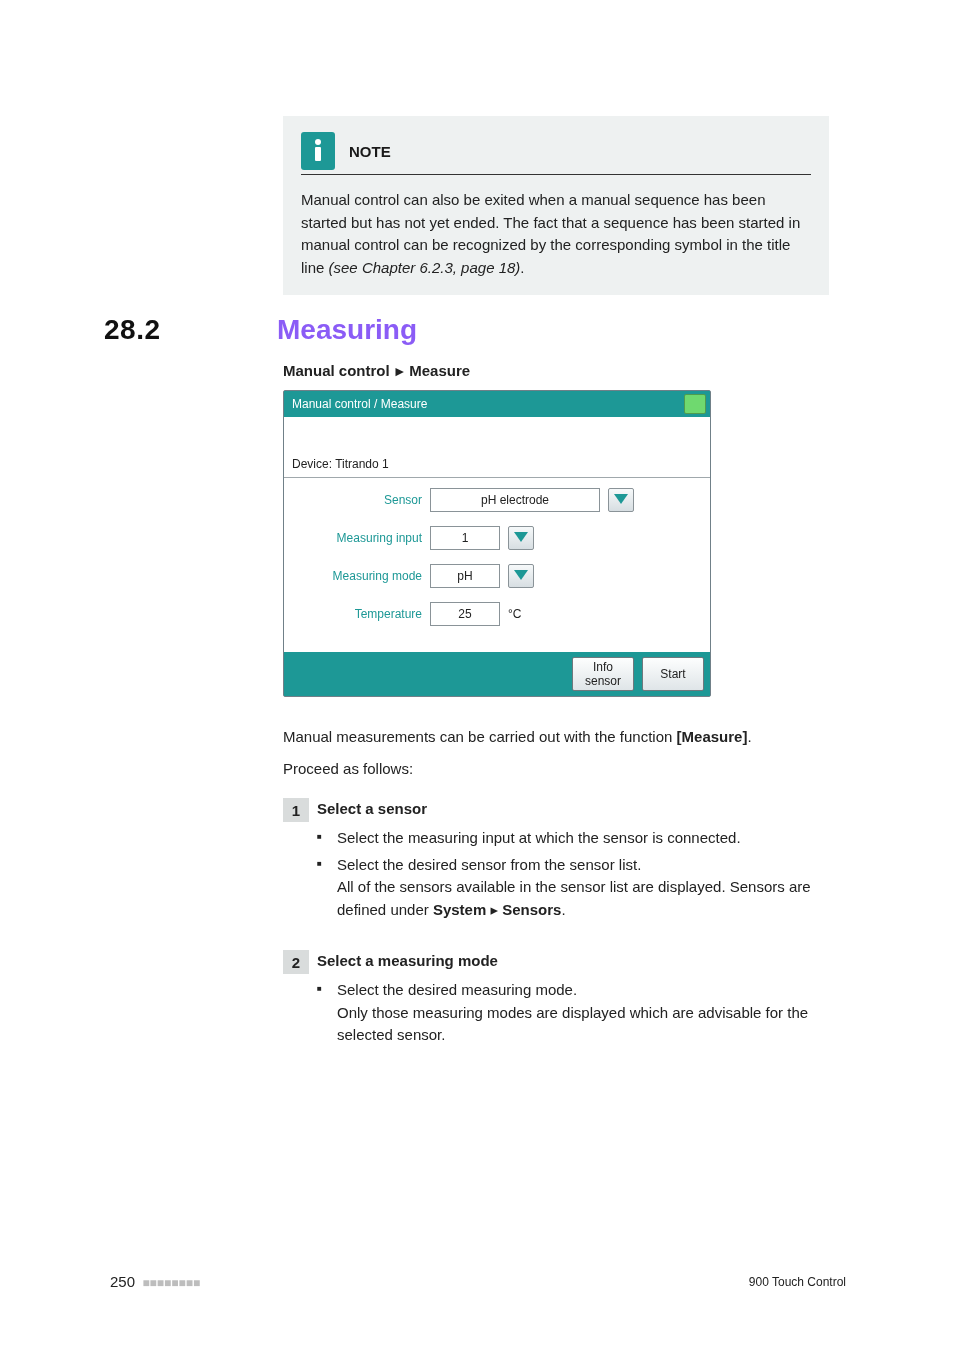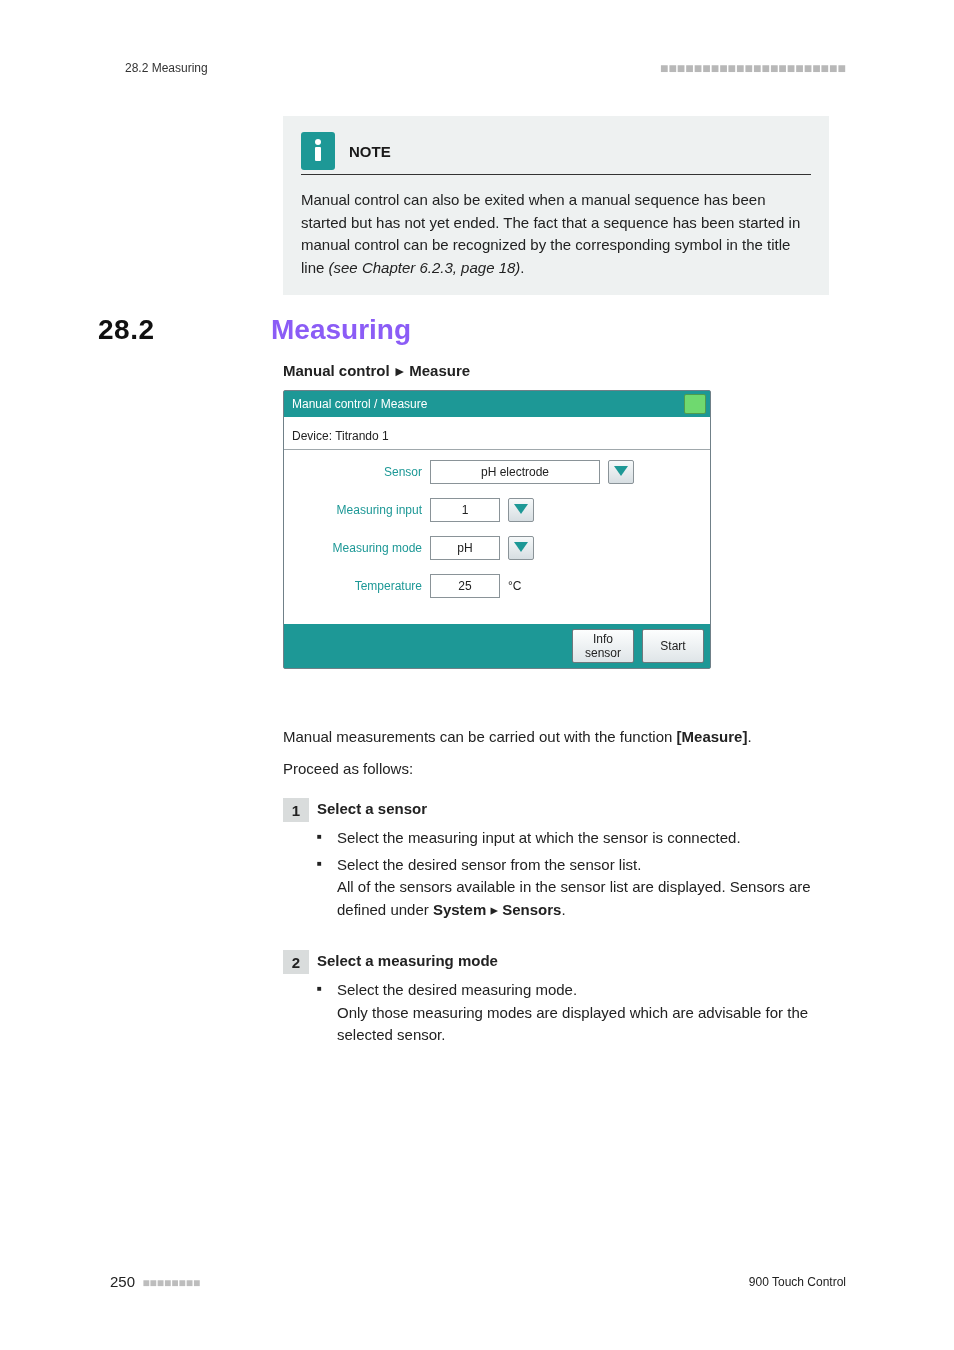--- a/index.html
+++ b/index.html
@@ -13,36 +13,36 @@
   
   .note { position: absolute; top: 116px; left: 283px; width: 546px; background: #eef1f1; padding: 16px 18px 16px 18px; }
   .note-header { display: flex; align-items: center; border-bottom: 1px solid #333; padding-bottom: 4px; margin-bottom: 14px; }
   .note-icon { width: 34px; height: 38px; background: #1d9896; border-radius: 3px; display: flex; align-items: center; justify-content: center; margin-right: 14px; }
   .note-icon svg { width: 18px; height: 26px; }
   .note-title { font-weight: 700; font-size: 15px; color: #1a1a1a; }
   .note-body { font-size: 15px; line-height: 1.5; color: #222; }
   .note-body .ital { font-style: italic; }
 
   
-  .section { position: absolute; top: 314px; left: 98px; right: 108px; }
+  .section { position: absolute; top: 314px; left: 104px; right: 108px; }
   .sec-row { display: flex; align-items: baseline; }
   .sec-num { font-size: 28px; font-weight: 800; color: #111; width: 173px; letter-spacing: 0.5px; }
   .sec-title { font-size: 28px; font-weight: 800; color: #8b5cf6; }
 
   
   .crumb { position: absolute; top: 362px; left: 283px; font-size: 15px; font-weight: 700; color: #222; }
   .crumb .arrow { padding: 0 6px; }
 
   
   .mock { position: absolute; top: 390px; left: 283px; width: 428px; background: #fff; border: 1px solid #708088; border-radius: 2px; }
   .mock-title { height: 26px; display:flex; align-items:center; justify-content:space-between; background:#1d9896; color:#fff; font-size:12px; padding:0 4px 0 8px; }
   .mock-title .btn-close { width:22px; height:20px; background:#6fd96f; border:1px solid #4f9b4f; border-radius:2px; position:relative; }
   .mock-title .btn-close::before, .mock-title .btn-close::after{
     content:""; position:absolute; }
-  .mock-device { font-size: 12px; padding: 12px 8px 6px; color:#222; border-bottom:1px solid #a0a8ac; }
+  .mock-device { font-size: 12px; padding: 12px 8px 6px; color:#222; border-bottom:1px solid #a0a8ac;margin-top:28px; }
   .mock-body { padding: 10px 10px 12px; }
   .mrow { display:flex; align-items:center; margin-bottom: 14px; }
   .mlabel { width: 136px; text-align:right; font-size:12px; color:#1d9896; padding-right:8px; }
   .field-wide { width: 170px; height:24px; border:1px solid #8a9398; background:#fff; display:flex; align-items:center; justify-content:center; font-size:12px; color:#222; }
   .field-narrow { width: 70px; height:24px; border:1px solid #8a9398; background:#fff; display:flex; align-items:center; justify-content:center; font-size:12px; color:#222; }
   .dd-btn { width:26px; height:24px; margin-left:8px; border:1px solid #8a9398; background: linear-gradient(#f6f9fa,#d7dee2); border-radius:2px; display:flex; align-items:center; justify-content:center; }
   .dd-btn svg { width:14px; height:12px; }
   .unit { font-size:12px; color:#222; margin-left:8px; }
   .mock-foot { height: 44px; background:#1d9896; display:flex; align-items:center; justify-content:flex-end; padding:0 6px; gap:8px; }
   .foot-btn { min-width: 62px; height:34px; background: linear-gradient(#fdfefe,#dfe5e8); border:1px solid #6e787d; border-radius:2px; display:flex; align-items:center; justify-content:center; font-size:12px; color:#222; text-align:center; line-height:1.2; padding:0 6px; }
@@ -68,24 +68,20 @@
   .foot .pagenum { font-weight:400; font-size:15px;margin-top:36px; }
   .foot .dashes2 { color:#bdbdbd; letter-spacing:0; margin-left:4px; }
   .foot .manual { color:#222; }
   .tri { display:inline-block; }
 </style>
 </head>
 <body>
 
 <div class="page">
 
-  <div class="runhead">
-    <span>28.2 Measuring</span>
-    <span class="dashes">■■■■■■■■■■■■■■■■■■■■■■</span>
-  </div>
 
   <div class="note">
     <div class="note-header">
       <div class="note-icon">
         <svg viewBox="0 0 18 26">
             <circle cx="9" cy="4" r="3" fill="#fff"></circle>
             <rect x="6" y="9" width="6" height="14" rx="1" fill="#fff"></rect>
           </svg>
       </div>
       <div class="note-title">NOTE</div>

